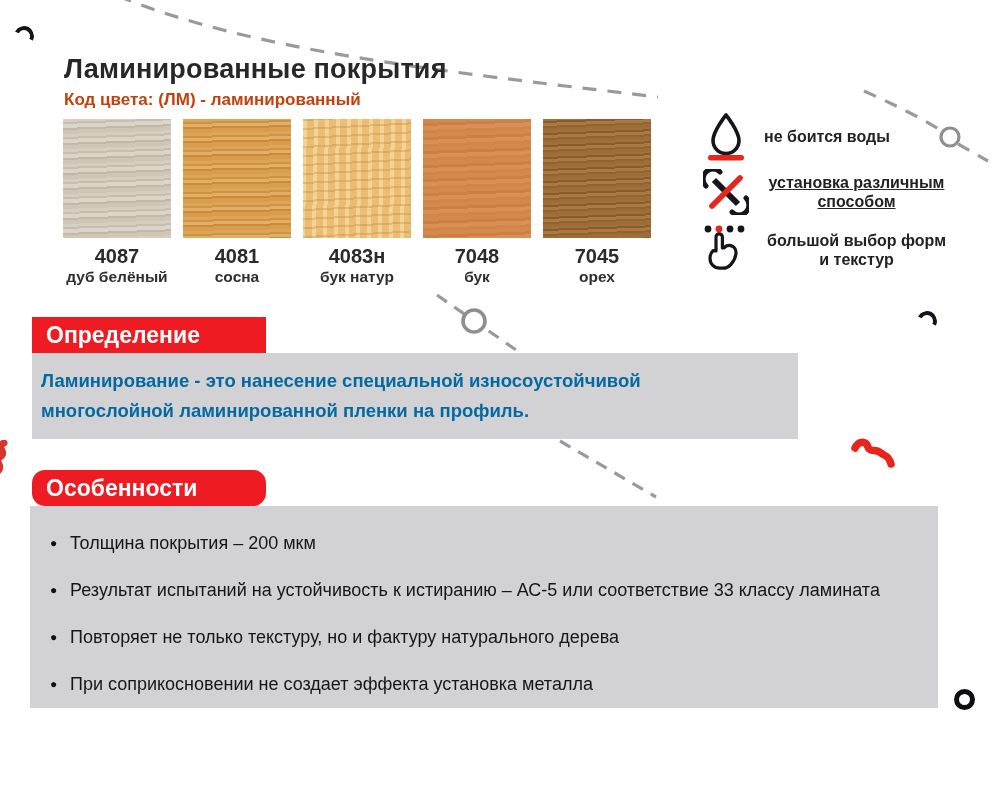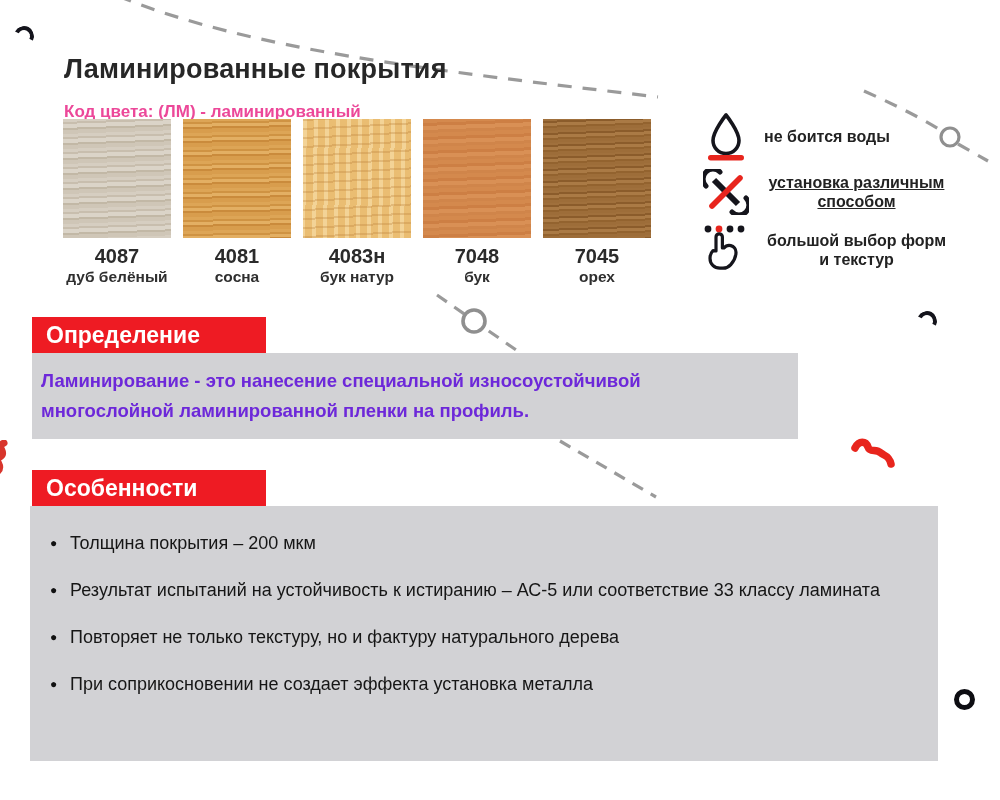--- a/index.html
+++ b/index.html
@@ -4,21 +4,21 @@
 <style>
   html,body{margin:0;padding:0;background:#fff;}
   .page{position:relative;width:1000px;height:800px;background:#ffffff;overflow:hidden;
         font-family:"Liberation Sans", sans-serif;color:#262626;padding-left:13px;}
   .decor-svg{position:absolute;left:0;top:0;z-index:0;}
   .content{position:absolute;left:0;top:0;width:100%;height:100%;z-index:1;}
 
   
   .title{position:absolute;left:64px;top:54px;font-size:27px;font-weight:700;
          letter-spacing:.2px;color:#272727;}
-  .subtitle{position:absolute;left:64px;top:102px;font-size:17px;font-weight:600;color:#ec4899;}
+  .subtitle{position:absolute;left:64px;top:90px;font-size:17px;font-weight:600;color:#c2410c;}
   .subtitle b{font-weight:700;}
 
   
   .swatch-row{position:absolute;left:63px;top:119px;display:flex;gap:12px;}
   .swatch-cell{width:108px;text-align:center;}
   .swatch{width:108px;height:119px;}
   .sw-code{margin-top:8px;font-size:20px;font-weight:700;color:#2b2b2b;line-height:20px;}
   .sw-name{font-size:15.5px;font-weight:600;color:#2f2f2f;line-height:17px;margin-top:2px;}
 
   .sw-4087{background:
@@ -37,25 +37,25 @@
   
   .icon-feats{position:absolute;left:702px;top:110px;width:250px;}
   .icon-row{display:flex;align-items:center;margin-bottom:6px;text-align:center;}
   .icon-box{width:48px;flex:0 0 48px;display:flex;justify-content:center;}
   .icon-label{margin-left:14px;font-size:16px;line-height:19px;font-weight:600;color:#222;}
 
   
   .banner{position:absolute;width:234px;height:36px;background:#ee1b23;color:#fff;
           font-size:23px;font-weight:700;line-height:36px;padding-left:14px;box-sizing:border-box;}
   .banner-def{left:32px;top:317px;}
-  .banner-feat{left:32px;top:470px;}
+  .banner-feat{left:32px;top:470px;border-radius:13px;}
   .graybox{position:absolute;background:#d2d2d5;box-sizing:border-box;}
   .box-def{left:32px;top:353px;width:766px;height:86px;padding:13px 12px 0 9px;}
-  .box-def p{margin:0;max-width:620px;font-size:18.5px;line-height:30px;font-weight:600;color:#6d28d9;}
-  .box-feat{left:30px;top:506px;width:908px;height:255px;padding:22px 24px 0 18px;}
+  .box-def p{margin:0;max-width:620px;font-size:18.5px;line-height:30px;font-weight:600;color:#0369a1;}
+  .box-feat{left:30px;top:506px;width:908px;height:202px;padding:22px 24px 0 18px;}
   .box-feat ul{margin:0;padding:0;list-style:none;}
   .box-feat li{position:relative;padding-left:22px;max-width:830px;font-size:18px;line-height:30px;
                font-weight:500;color:#161616;margin-bottom:17px;}
   .box-feat li::before{content:"●";position:absolute;left:2px;top:0;font-size:12px;color:#111;}
 
   
   .crescent{position:absolute;width:12px;height:12px;border:4.5px solid #14141c;border-radius:50%;
             border-left-color:transparent;border-bottom-color:transparent;transform:rotate(-18deg);}
   .crescent-tl{left:14px;top:26px;}
   .crescent-r{left:917px;top:311px;}

